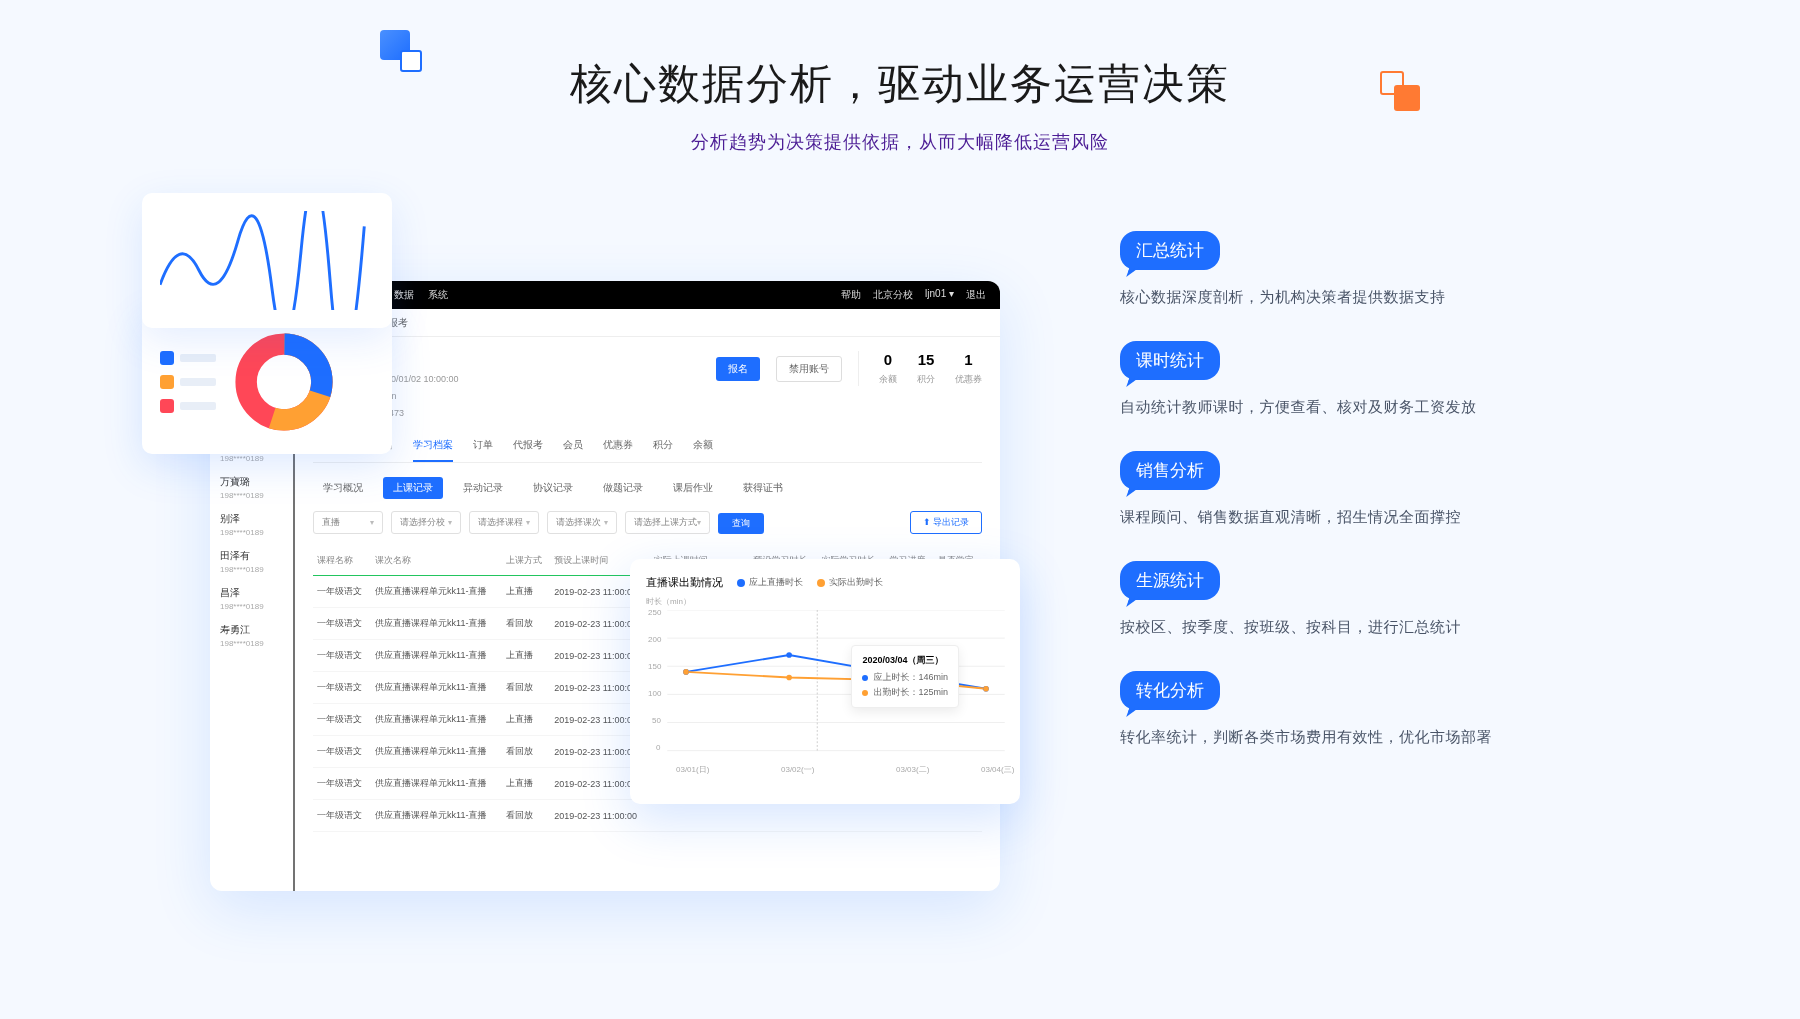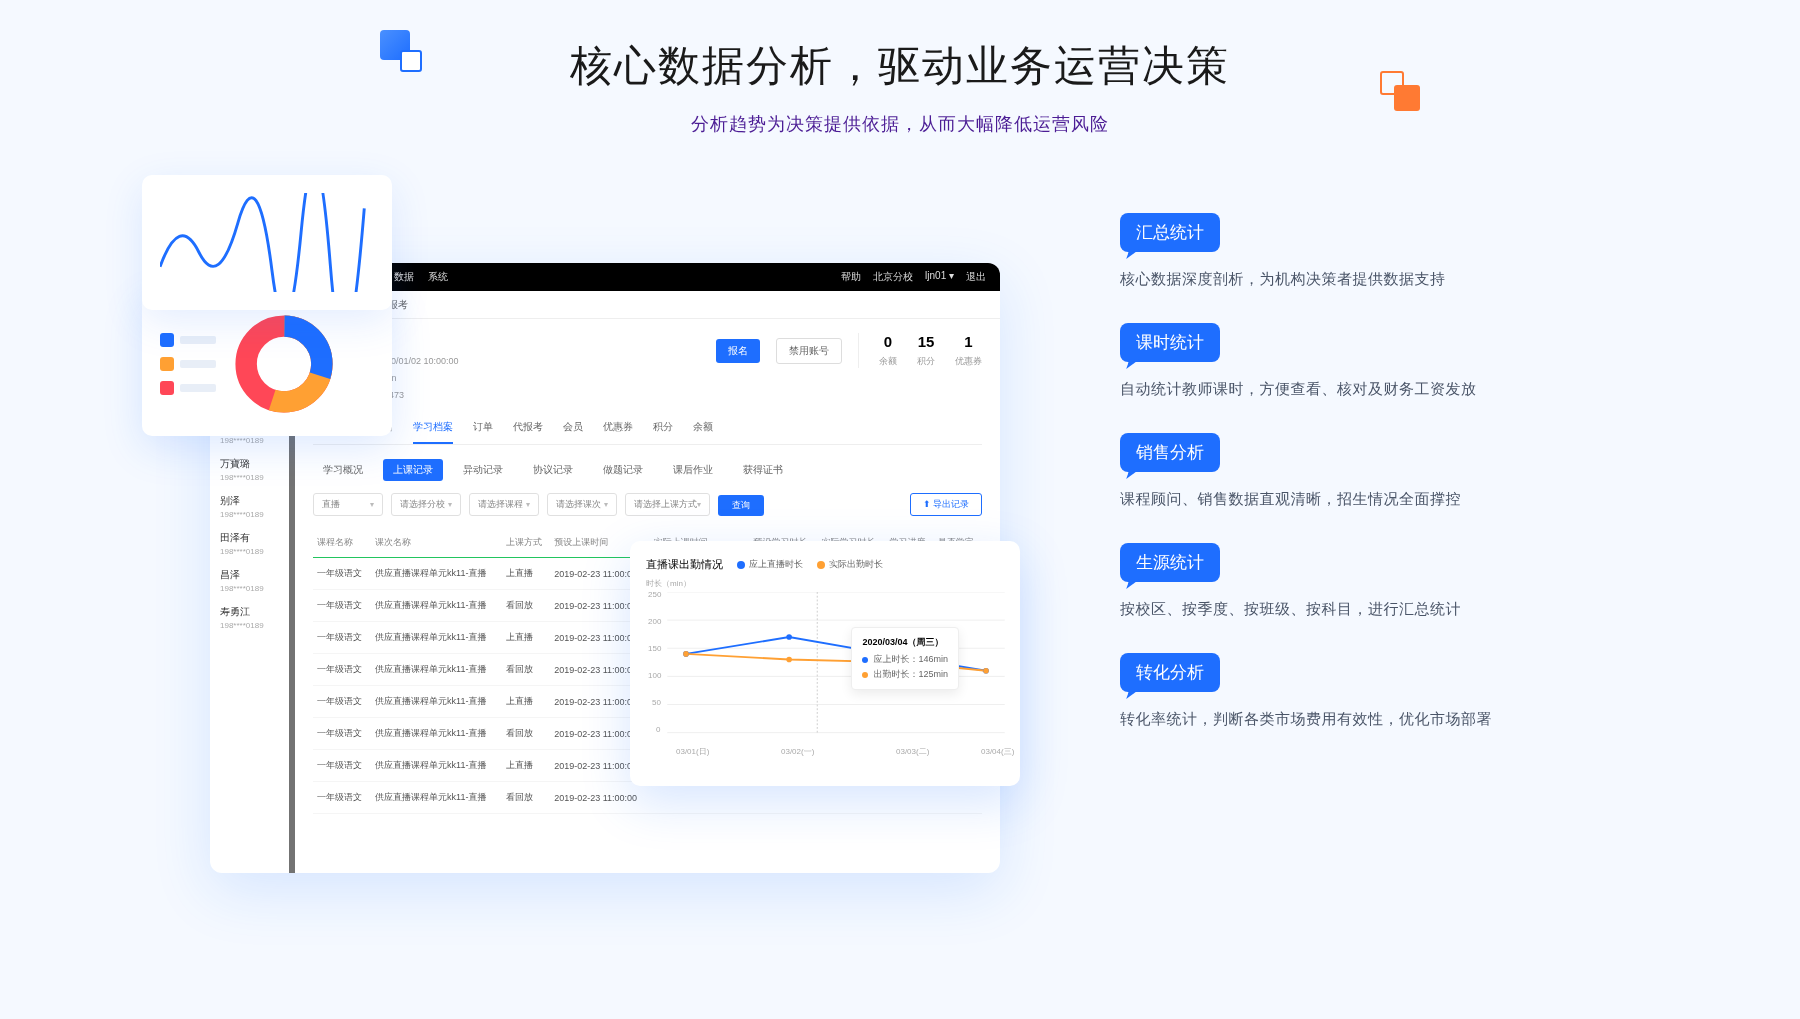--- a/index.html
+++ b/index.html
@@ -1,19 +1,19 @@
 <!DOCTYPE html>
 <html><head>
 <meta charset="utf-8">
 <style>
 *{margin:0;padding:0;box-sizing:border-box;font-family:-apple-system,BlinkMacSystemFont,"PingFang SC","Microsoft YaHei",sans-serif}
 body{background:#f5f9ff;width:1800px;height:1019px;position:relative;overflow:hidden}
 
 
-.hero{text-align:center;padding-top:38px;position:relative}
+.hero{text-align:center;padding-top:56px;position:relative}
 .hero h1{font-size:42px;font-weight:500;color:#1a1a1a;letter-spacing:2px;position:relative;display:inline-block}
 .hero-sub{font-size:18px;color:#4c1d95;margin-top:18px;letter-spacing:1px}
 .deco-blue{position:absolute;left:380px;top:30px;width:30px;height:30px;background:linear-gradient(135deg,#4a90ff,#1e6eff);border-radius:4px}
 .deco-blue::after{content:"";position:absolute;left:20px;top:20px;width:18px;height:18px;border:2px solid #1e6eff;border-radius:3px;background:#fff}
 .deco-orange{position:absolute;right:380px;top:85px;width:26px;height:26px;background:#ff7a33;border-radius:3px}
 .deco-orange::after{content:"";position:absolute;left:-14px;top:-14px;width:20px;height:20px;border:2px solid #ff7a33;border-radius:3px}
 
 
 .stage{position:relative;margin:35px auto 0;width:1560px;height:730px}
 
@@ -29,21 +29,21 @@
 .legend-bar{width:36px;height:8px;border-radius:2px;background:#e8eef7}
 .donut{width:100px;height:100px}
 
 
 .app{position:absolute;left:90px;top:92px;width:790px;height:610px;background:#fff;border-radius:12px;box-shadow:0 18px 60px rgba(30,110,255,.14);overflow:hidden;z-index:2}
 .app-top{background:#000;height:28px;display:flex;align-items:center;padding:0 14px;color:#ddd;font-size:10px;gap:14px}
 .app-top .r{margin-left:auto;display:flex;gap:12px;}
 .app-sub{height:28px;background:#fff;border-bottom:1px solid #eee;display:flex;align-items:center;padding:0 14px;gap:18px;font-size:10px;color:#666}
 
 .app-body{display:flex;height:calc(100% - 56px)}
-.side{width:85px;border-right:6px solid #737373;padding-top:95px}
+.side{width:85px;border-right:2px solid #737373;padding-top:95px}
 .side-item{padding:6px 10px;font-size:10px;color:#333}
 .side-item span{display:block;color:#aaa;font-size:8px;margin-top:2px}
 
 .main{flex:1;padding:14px 18px;overflow:hidden}
 .profile{display:flex;justify-content:space-between;align-items:flex-start}
 .prof-l h3{font-size:14px;font-weight:600}
 .prof-l .meta{font-size:9px;color:#999;margin-top:4px}
 .prof-r{display:flex;align-items:center;gap:16px}
 .btn-p{background:#1e6eff;color:#fff;border:none;padding:5px 12px;border-radius:3px;font-size:10px}
 .btn-s{background:#fff;border:1px solid #ddd;padding:5px 12px;border-radius:3px;font-size:10px;color:#666}
@@ -84,21 +84,21 @@
 .tooltip{position:absolute;right:45px;top:45px;background:#fff;border:1px solid #eee;border-radius:4px;padding:8px 10px;font-size:9px;box-shadow:0 4px 12px rgba(0,0,0,.08)}
 .tooltip b{display:block;margin-bottom:4px}
 .tooltip div{display:flex;align-items:center;gap:5px;color:#666;margin-top:2px}
 .tooltip div::before{content:"";width:6px;height:6px;border-radius:50%}
 .tooltip .tb::before{background:#1e6eff}
 .tooltip .to::before{background:#ffa033}
 
 
 .features{position:absolute;right:0;top:42px;width:560px}
 .feat{margin-bottom:34px}
-.feat-tag{display:inline-block;background:#1e6eff;color:#fff;padding:8px 16px;border-radius:8px;font-size:17px;position:relative}
+.feat-tag{display:inline-block;background:#1e6eff;color:#fff;padding:8px 16px;border-radius:16px;font-size:17px;position:relative}
 .feat-tag::after{content:"";position:absolute;left:8px;bottom:-7px;border:5px solid transparent;border-top-color:#1e6eff;border-left-color:#1e6eff;transform:skewX(-20deg)}
 .feat p{margin-top:18px;font-size:15px;color:#4a5568;letter-spacing:.5px}
 </style>
 </head>
 <body>
 
 <div class="hero">
   <div class="deco-blue"></div>
   <div class="deco-orange"></div>
   <h1>核心数据分析，驱动业务运营决策</h1>

